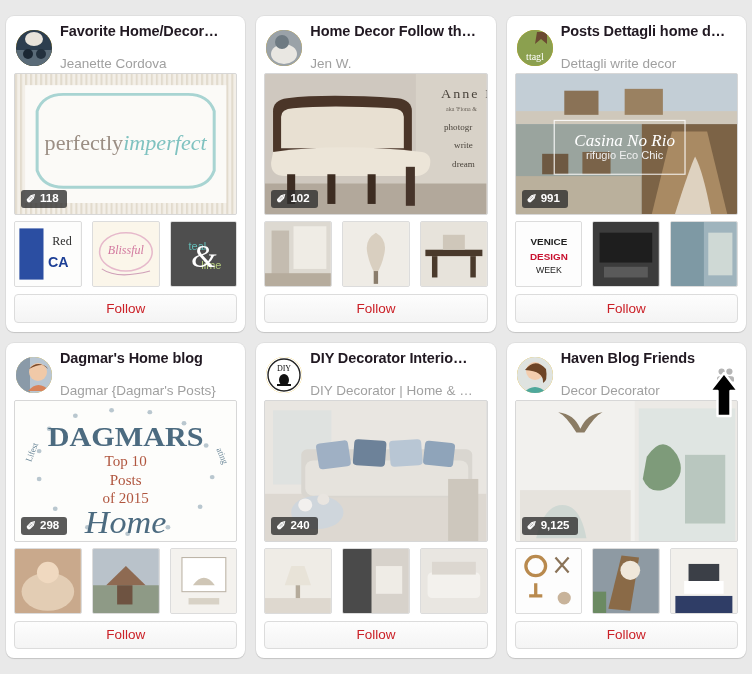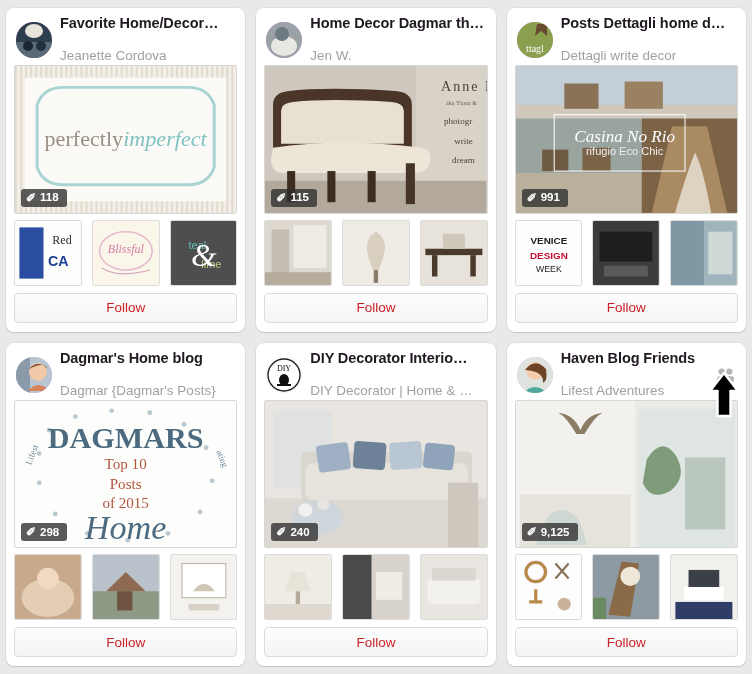--- a/index.html
+++ b/index.html
@@ -9,21 +9,21 @@
     height: 674px;
     background: #e9e9e9;
     font-family: "Liberation Sans", sans-serif;
     overflow: hidden;
   }
 
   #grid {
     position: relative;
     width: 752px;
     height: 674px;
-    padding: 8px 6px;
+    padding: 16px 6px;
     display: grid;
     grid-template-columns: repeat(3, 1fr);
     grid-template-rows: repeat(2, 1fr);
     column-gap: 11px;
     row-gap: 11px;
   }
 
   .card {
     background: #fff;
     border-radius: 8px;
@@ -43,21 +43,21 @@
     height: 46px;
     padding: 2px 2px 0 2px;
     position: relative;
   }
   .avatar {
     width: 36px; height: 36px;
     min-width: 36px;
     border-radius: 50%;
     overflow: hidden;
     position: relative;
-    background: #f0abfc;
+    background: #eab308;
   }
   .avatar .av-svg { display: block; width: 36px; height: 36px; }
 
   .head-text { min-width: 0; flex: 1; line-height: 1.1; }
   .board-title {
     font-size: 14.5px;
     font-weight: bold;
     color: #211922;
     white-space: nowrap;
     overflow: hidden;
@@ -219,21 +219,21 @@
     <div class="card">
     <div class="card-head">
       <div class="avatar">
           <svg class="av-svg" viewBox="0 0 36 36">
             <rect width="36" height="36" fill="#9aa2a8"></rect>
             <ellipse cx="18" cy="24" rx="13" ry="10" fill="#e9e7e2"></ellipse>
             <circle cx="16" cy="12" r="7" fill="#6e7a82"></circle>
           </svg>
         </div>
       <div class="head-text">
-        <div class="board-title">Home Decor Dagmar th…</div>
+        <div class="board-title">Home Decor Follow th…</div>
         <div class="board-owner">Jen W.</div>
       </div>
 
     </div>
     <div class="hero">
       <svg viewBox="0 0 220 151" preserveAspectRatio="none">
         <rect width="220" height="151" fill="#cfc8bf"></rect>
         <rect x="150" y="0" width="70" height="151" fill="#d8d2c8"></rect>
         <rect y="118" width="220" height="33" fill="#b2a89b"></rect>
         <path d="M8 40 q0 -12 14 -14 q40 -5 110 0 q14 2 14 14 v42 q0 10 -12 10 H20 q-12 0 -12 -10 Z" fill="#4a3528"></path>
@@ -244,21 +244,21 @@
         <rect x="102" y="108" width="8" height="32" fill="#3d2c21"></rect>
         <rect x="140" y="100" width="9" height="42" fill="#46342a"></rect>
         <text x="175" y="26" font-family="'Liberation Serif',serif" font-size="14" fill="#4a443c" letter-spacing="2">Anne L</text>
         <text x="180" y="40" font-family="'Liberation Serif',serif" font-size="6" fill="#6a635a">aka 'Fiona &amp;</text>
         <text x="178" y="60" font-family="'Liberation Serif',serif" font-size="9" fill="#4a443c">photogr</text>
         <text x="188" y="80" font-family="'Liberation Serif',serif" font-size="9" fill="#4a443c">write</text>
         <text x="186" y="100" font-family="'Liberation Serif',serif" font-size="9" fill="#4a443c">dream</text>
       </svg>
       <div class="pin-badge">
         <span class="pin-glyph">✐</span>
-        <span>115</span>
+        <span>102</span>
       </div>
     </div>
     <div class="thumbs">
       <div class="thumb">
           <svg viewBox="0 0 60 60" preserveAspectRatio="none">
             <rect width="60" height="60" fill="#ddd9d1"></rect>
             <rect x="6" y="8" width="16" height="44" fill="#c4bcb0"></rect>
             <rect x="26" y="4" width="30" height="40" fill="#efece5"></rect>
             <rect x="0" y="48" width="60" height="12" fill="#b6ac9d"></rect>
           </svg>
@@ -491,21 +491,21 @@
       <div class="avatar">
           <svg class="av-svg" viewBox="0 0 36 36">
             <rect width="36" height="36" fill="#dfe3e0"></rect>
             <circle cx="18" cy="14" r="9" fill="#f3cdae"></circle>
             <path d="M8 13 q10 -13 21 -1 q2 12 -3 14 q1 -12 -18 -13Z" fill="#6d4426"></path>
             <path d="M6 36 q12 -12 24 0 Z" fill="#4fa89b"></path>
           </svg>
         </div>
       <div class="head-text">
         <div class="board-title">Haven Blog Friends</div>
-        <div class="board-owner">Lifest Adventures</div>
+        <div class="board-owner">Decor Decorator</div>
       </div>
       <svg class="group-icon" viewBox="0 0 17 14">
   <circle cx="4.6" cy="3.6" r="3.1" fill="#b5b5b5"></circle>
           <circle cx="12.4" cy="3.6" r="3.1" fill="#b5b5b5"></circle>
   <path d="M0 13.6 v-3.1 q0-2.4 4.6-2.4 q4.6 0 4.6 2.4 v3.1 Z" fill="#b5b5b5"></path>
   <path d="M7.8 13.6 v-3.1 q0-2.4 4.6-2.4 q4.6 0 4.6 2.4 v3.1 Z" fill="#b5b5b5"></path>
         </svg>
     </div>
     <div class="hero">
       <svg viewBox="0 0 220 151" preserveAspectRatio="none">

